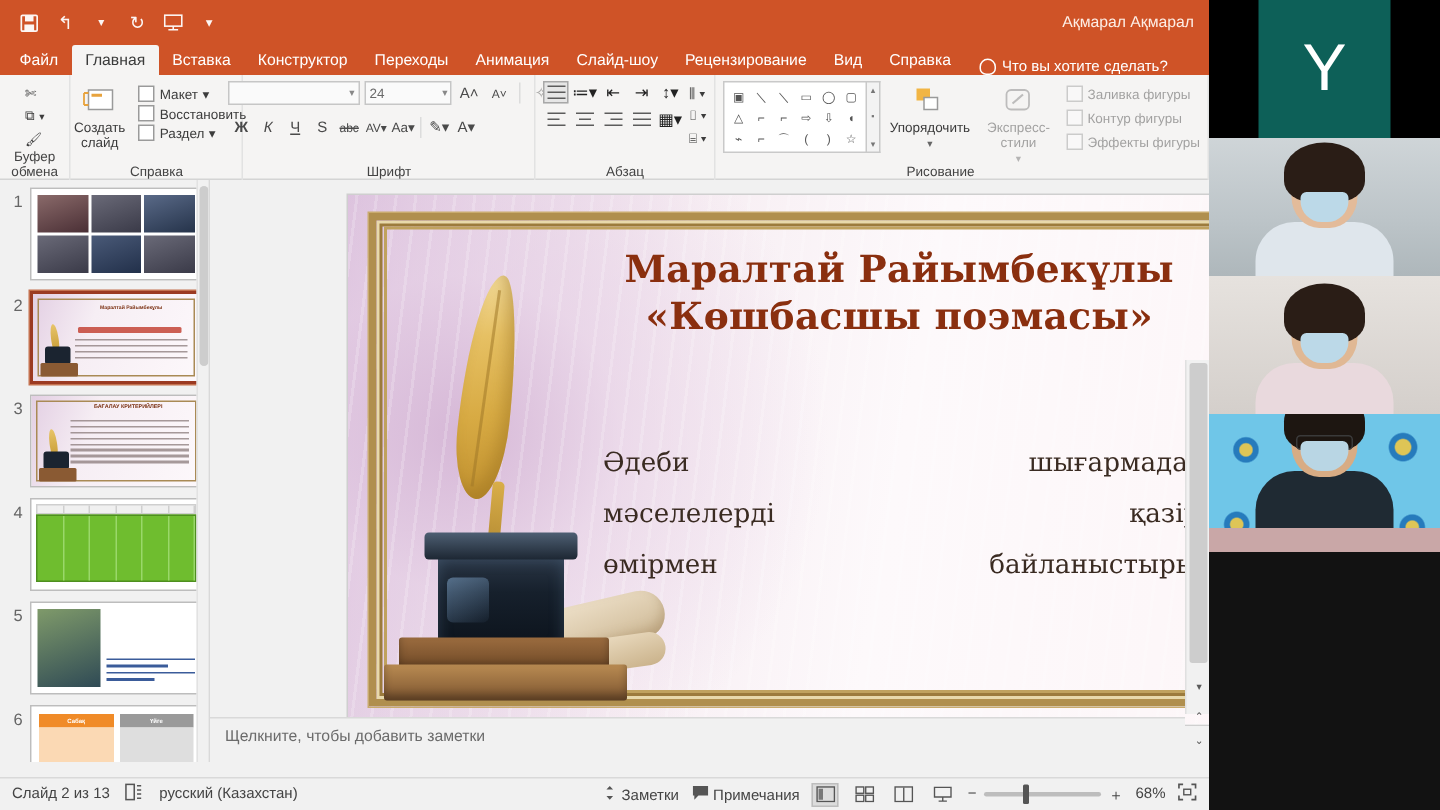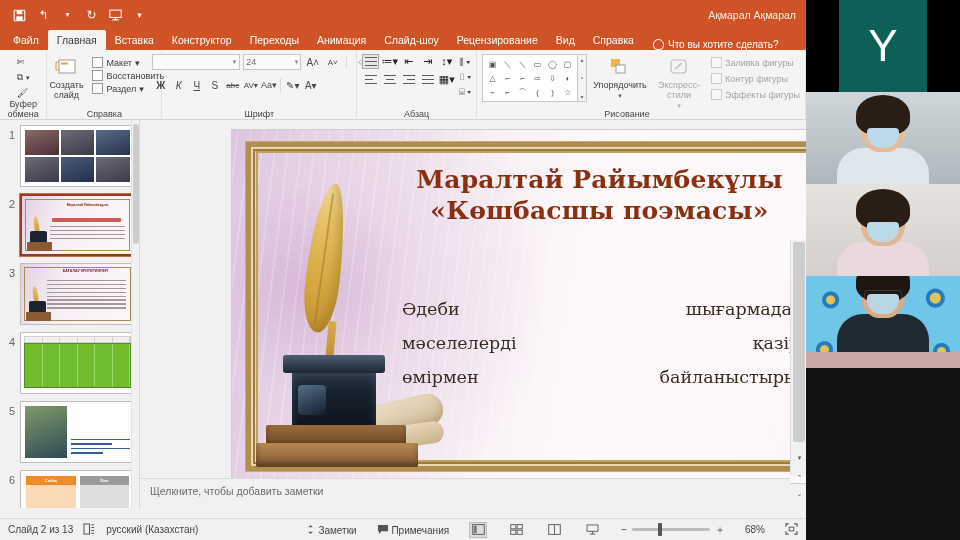--- a/index.html
+++ b/index.html
@@ -175,21 +175,21 @@
 
   
   .vscroll { position:absolute; right:0; top:120px; bottom:32px; width:16px; background:#f1f1f1; border-left:1px solid #e0e0e0; }
   .vscroll .grip { position:absolute; top:2px; left:2px; width:12px; height:200px; background:#cdcdcd; border-radius:2px; }
   .vnav { position:absolute; left:3px; width:11px; height:11px; display:flex; align-items:center; justify-content:center; font-size:7px; color:#5a5a5a; }
 
   
   .status { position:absolute; left:0; right:0; bottom:0; height:22px; background:#f1f1f1; border-top:1px solid #d9d9d9;
             display:flex; align-items:center; padding:0 8px; font-size:10px; color:#444; }
   .st-left { display:flex; align-items:center; gap:10px; }
-  .st-right { margin-left:auto; display:flex; align-items:center; gap:20px; }
+  .st-right { margin-left:auto; display:flex; align-items:center; gap:8px; }
   .vbtn { width:18px; height:16px; display:flex; align-items:center; justify-content:center; border:1px solid transparent; }
   .vbtn.sel { background:#dcdcdc; border-color:#bdbdbd; }
   .zslider { display:flex; align-items:center; gap:5px; }
   .ztrack { width:78px; height:3px; background:#bdbdbd; position:relative; border-radius:2px; }
   .zknob { position:absolute; left:26px; top:-5px; width:4px; height:13px; background:#555; border-radius:1px; }
 
   
   #video { position:absolute; right:0; top:0; width:154px; height:540px; background:#000; }
   .vtile { position:relative; width:154px; overflow:hidden; }
   .vt1 { height:92px; background:#000; display:flex; align-items:center; justify-content:center; }

